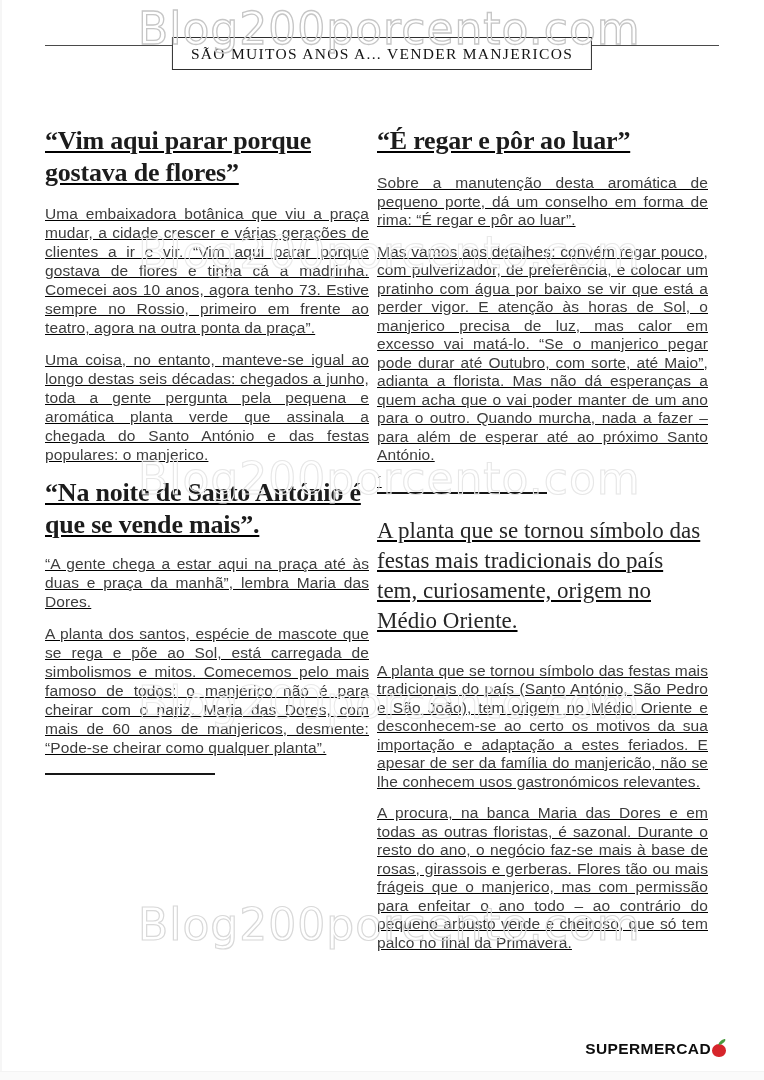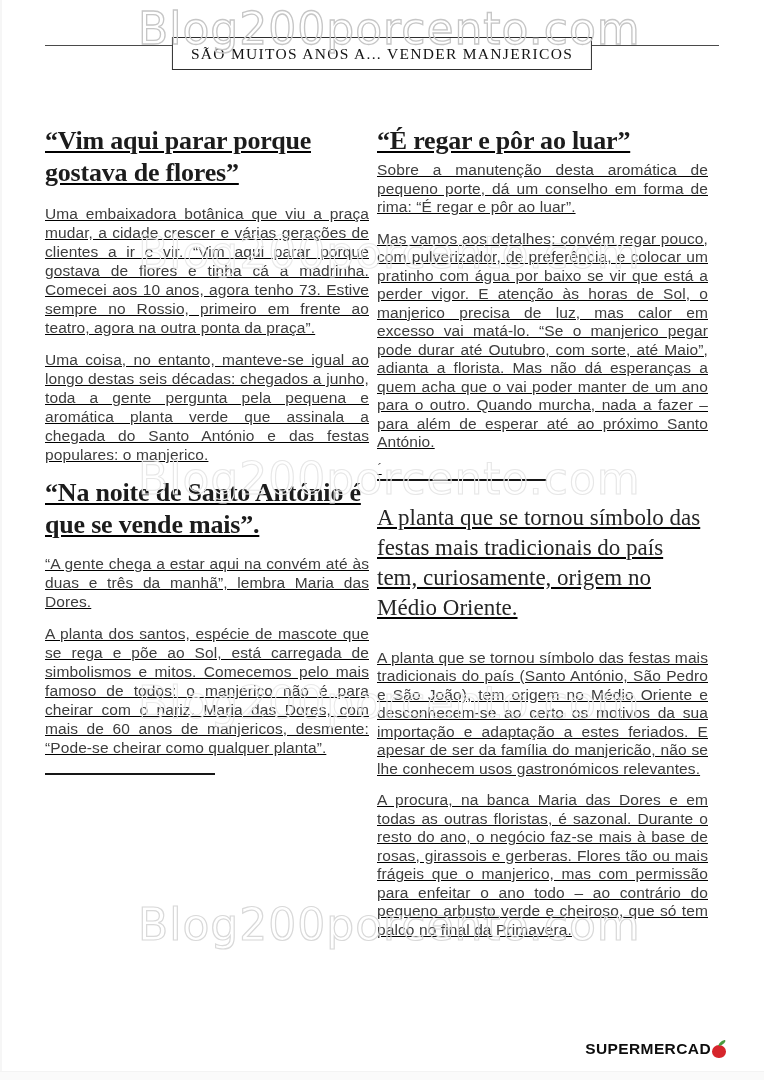--- a/index.html
+++ b/index.html
@@ -57,21 +57,21 @@
   .col{box-sizing:border-box;padding-top:112px;}
   .col-left{width:324px;}
   .col-right{width:331px;}
 
   h1,h2{
     font-family:"Liberation Serif", serif;
     font-weight:700;color:#1c1c1c;
     font-size:26px;line-height:32px;
     margin:0 0 15px 0;letter-spacing:-0.2px;
   }
-  .col-right h1{margin-bottom:4px;}
+  .col-right h1{margin-bottom:17px;}
   h2{margin-top:10px;margin-bottom:13px;}
 
   p.body{
     font-size:15.5px;line-height:19px;color:#3d3d3d;
     text-align:justify;margin:0 0 13px 0;letter-spacing:0.1px;
   }
   .col-right p.body{line-height:18.5px;}
 
   .divider{
     width:170px;height:0;border-top:2.5px solid #161616;
@@ -88,21 +88,21 @@
 
   .stray-mark{
     font-family:"Liberation Serif", serif;
     font-size:14px;line-height:8px;height:8px;color:#555;
     margin-top:0;
   }
 
   
   .brand{
     position:absolute;right:38px;bottom:22px;z-index:3;
-    display:flex;align-items:flex-end;
+    display:flex;align-items:center;
   }
   .brand-text{
     font-family:"Liberation Sans", sans-serif;
     font-weight:700;font-size:15.5px;letter-spacing:0.4px;color:#0d0d0d;
   }
   .apple{
     position:relative;display:inline-block;
     width:14px;height:13px;margin-left:1px;margin-top:2px;
     background:#d6252b;border-radius:50% 50% 48% 48%;
   }
@@ -123,21 +123,21 @@
       <span>SÃO MUITOS ANOS A... VENDER MANJERICOS</span>
     </div>
   </header>
 
   <main class="columns">
     <section class="col col-left">
       <h1>“Vim aqui parar porque gostava de flores”</h1>
       <p class="body">Uma embaixadora botânica que viu a praça mudar, a cidade crescer e várias gerações de clientes a ir e vir. “Vim aqui parar porque gostava de flores e tinha cá a madrinha. Comecei aos 10 anos, agora tenho 73. Estive sempre no Rossio, primeiro em frente ao teatro, agora na outra ponta da praça”.</p>
       <p class="body">Uma coisa, no entanto, manteve-se igual ao longo destas seis décadas: chegados a junho, toda a gente pergunta pela pequena e aromática planta verde que assinala a chegada do Santo António e das festas populares: o manjerico.</p>
       <h2>“Na noite de Santo António é que se vende mais”.</h2>
-      <p class="body">“A gente chega a estar aqui na convém até às duas e três da manhã”, lembra Maria das Dores.</p>
+      <p class="body">“A gente chega a estar aqui na praça até às duas e praça da manhã”, lembra Maria das Dores.</p>
       <p class="body">A planta dos santos, espécie de mascote que se rega e põe ao Sol, está carregada de simbolismos e mitos. Comecemos pelo mais famoso de todos: o manjerico não é para cheirar com o nariz. Maria das Dores, com mais de 60 anos de manjericos, desmente: “Pode-se cheirar como qualquer planta”.</p>
       <div class="divider"></div>
     </section>
 
     <section class="col col-right">
       <h1>“É regar e pôr ao luar”</h1>
       <p class="body">Sobre a manutenção desta aromática de pequeno porte, dá um conselho em forma de rima: “É regar e pôr ao luar”.</p>
       <p class="body">Mas vamos aos detalhes: convém regar pouco, com pulverizador, de preferência, e colocar um pratinho com água por baixo se vir que está a perder vigor. E atenção às horas de Sol, o manjerico precisa de luz, mas calor em excesso vai matá-lo. “Se o manjerico pegar pode durar até Outubro, com sorte, até Maio”, adianta a florista. Mas não dá esperanças a quem acha que o vai poder manter de um ano para o outro. Quando murcha, nada a fazer – para além de esperar até ao próximo Santo António.</p>
       <div class="stray-mark">´</div>
       <div class="divider"></div>

